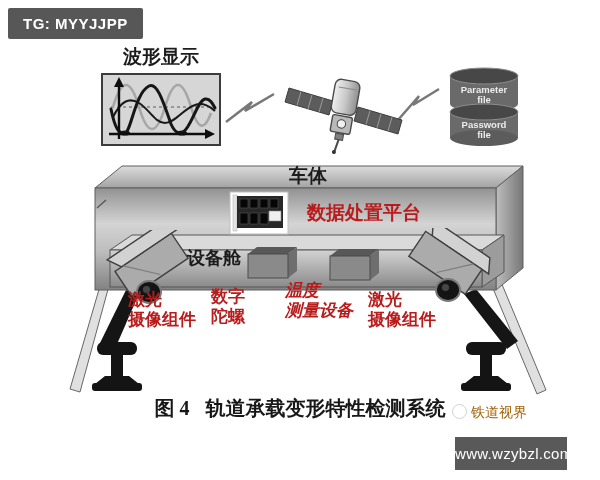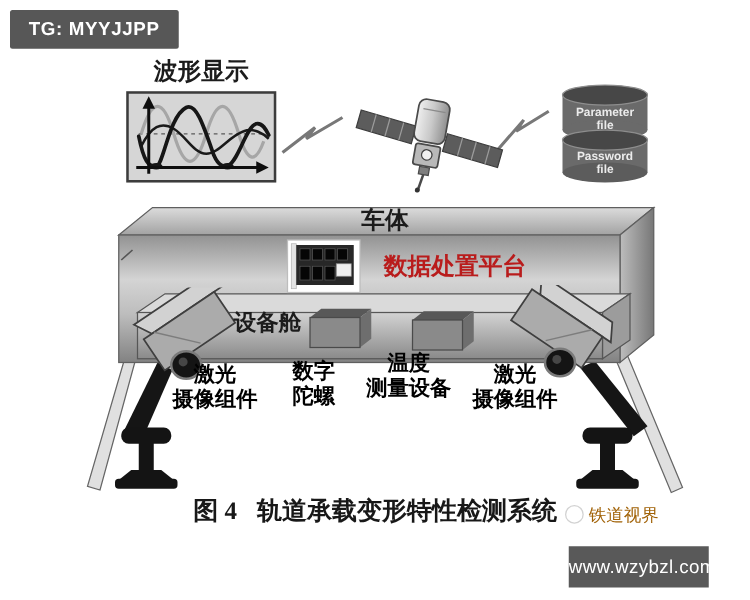--- a/index.html
+++ b/index.html
@@ -25,24 +25,24 @@
   #trans-label{left:293px;top:46px;width:100px;font-size:19px;}
   #body-label{left:268px;top:163px;width:80px;font-size:19px;}
   #platform-label{left:291px;top:200px;width:130px;font-size:19px;text-align:right;color:#b91c1c;}
   #cabin-label{left:178px;top:246px;width:72px;font-size:18px;}
   
   #wave-box{
     left:101px;top:73px;width:120px;height:73px;background:#d6d6d6;
     border:2px solid #3c3c3c;box-sizing:border-box;
   }
   
-  .comp-label{font-size:17px;font-weight:bold;text-align:center;line-height:1.18;color:#000000;}
+  .comp-label{font-size:17px;font-weight:bold;text-align:left;line-height:1.18;color:#b91c1c;}
   #comp-0{left:128px;top:290px;width:88px;}
   #comp-1{left:211px;top:287px;width:80px;}
-  #comp-2{left:285px;top:281px;width:84px;}
+  #comp-2{left:285px;top:281px;width:84px;font-style:italic;}
   #comp-3{left:368px;top:290px;width:88px;}
   
   #caption{left:0;top:395px;width:600px;display:flex;justify-content:center;gap:16px;
     font-size:20px;font-weight:bold;color:#181818;}
   
   #watermark{left:452px;top:404px;display:flex;gap:4px;color:#a16207;font-size:14px;}
   #watermark .wm-circle{width:13px;height:13px;border:1.5px solid #d2d2d2;border-radius:50%;display:inline-block;}
   svg{display:block;}
 </style>
 </head>

